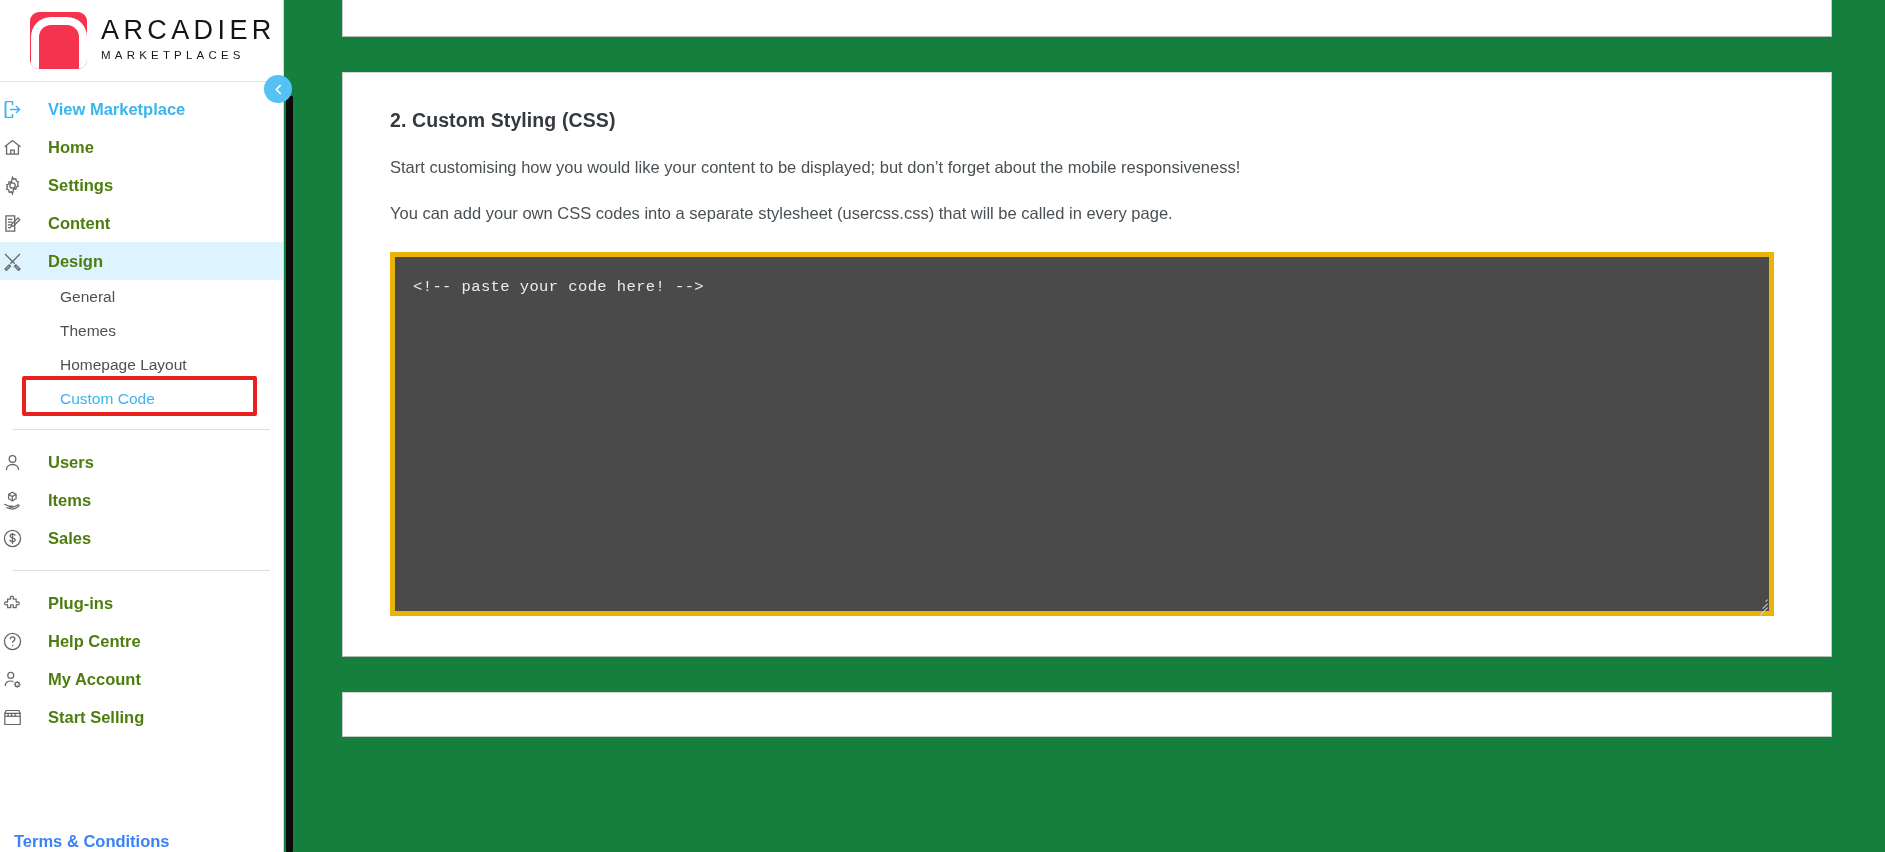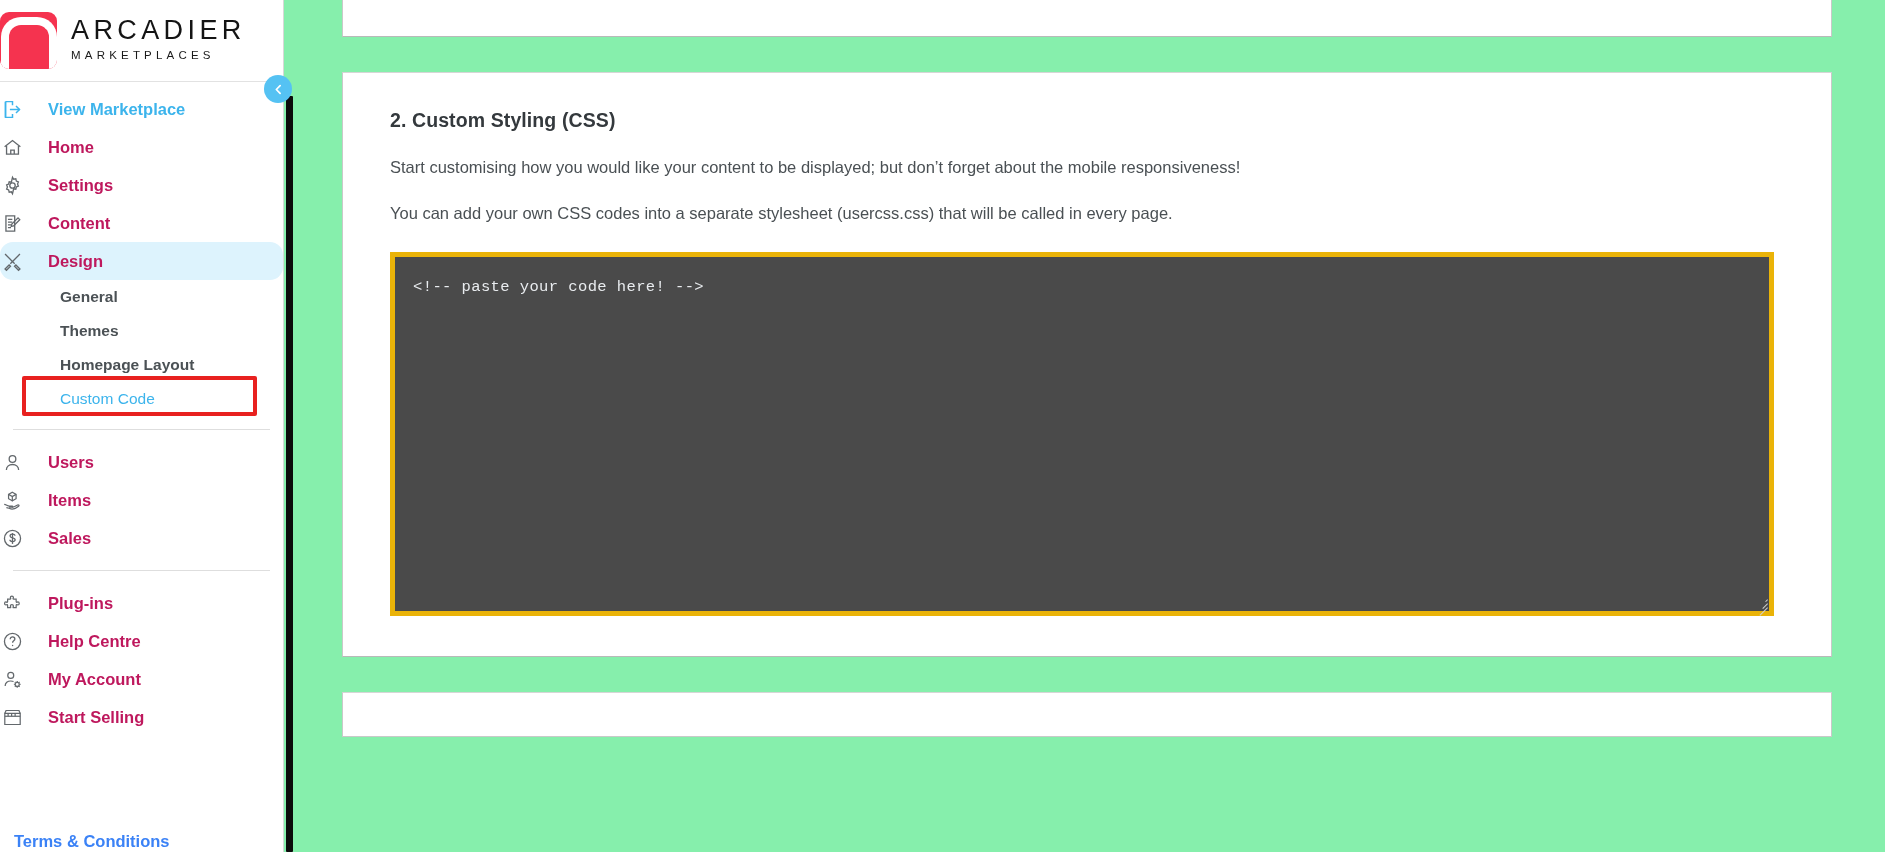--- a/index.html
+++ b/index.html
@@ -23,20 +23,21 @@
     border-right: 1px solid #d8d8d8;
     flex: 0 0 284px;
     overflow: hidden;
   }
 
   .logo-area {
     height: 82px;
     border-bottom: 1px solid #e2e2e2;
     display: flex;
     align-items: center;
+    padding-left: 30px;
   }
   .logo-mark {
     width: 57px; height: 57px;
     border-radius: 9px;
     background: #f5334f;
     position: relative;
     overflow: hidden;
     flex: 0 0 57px;
   }
   .logo-mark::after {
@@ -79,37 +80,37 @@
   .nav-item .ico {
     width: 30px; height: 26px;
     flex: 0 0 30px;
     display: flex; align-items: center; justify-content: flex-start;
     color: #63686c;
   }
   .nav-item .label {
     margin-left: 16px;
     font-size: 16.5px;
     font-weight: bold;
-    color: #be185d;
+    color: #4d7c0f;
     white-space: nowrap;
   }
   .nav-item.accent .label { color: #3cb4ec; }
   .nav-item.accent .ico { color: #3cb4ec; }
-  .nav-item.active { background: #ddf3fd; border-radius: 13px; }
+  .nav-item.active { background: #ddf3fd; }
 
   .subnav-item {
     display: flex; align-items: center;
     height: 34px;
     padding-left: 60px;
     cursor: pointer;
   }
   .subnav-item .label {
     font-size: 15.5px;
     color: #4b5155;
-    font-weight: 700;
+    font-weight: 400;
     white-space: nowrap;
   }
   .subnav-item.selected .label { color: #3cb4ec; font-weight: 400; }
 
   
   .annot-box {
     position: absolute;
     left: 22px;
     top: 376px;
     width: 235px;
@@ -165,21 +166,21 @@
     display: flex; align-items: center; justify-content: center;
     cursor: pointer;
     z-index: 8;
     border: none;
   }
 
   
   .main {
     flex: 1 1 auto;
     height: 852px;
-    background: #86efac;
+    background: #15803d;
     position: relative;
     overflow: hidden;
     padding-left: 58px;
     padding-right: 53px;
   }
   .card {
     background: #ffffff;
     border: 1px solid #c9c9c9;
     border-top: none;
     width: 100%;

